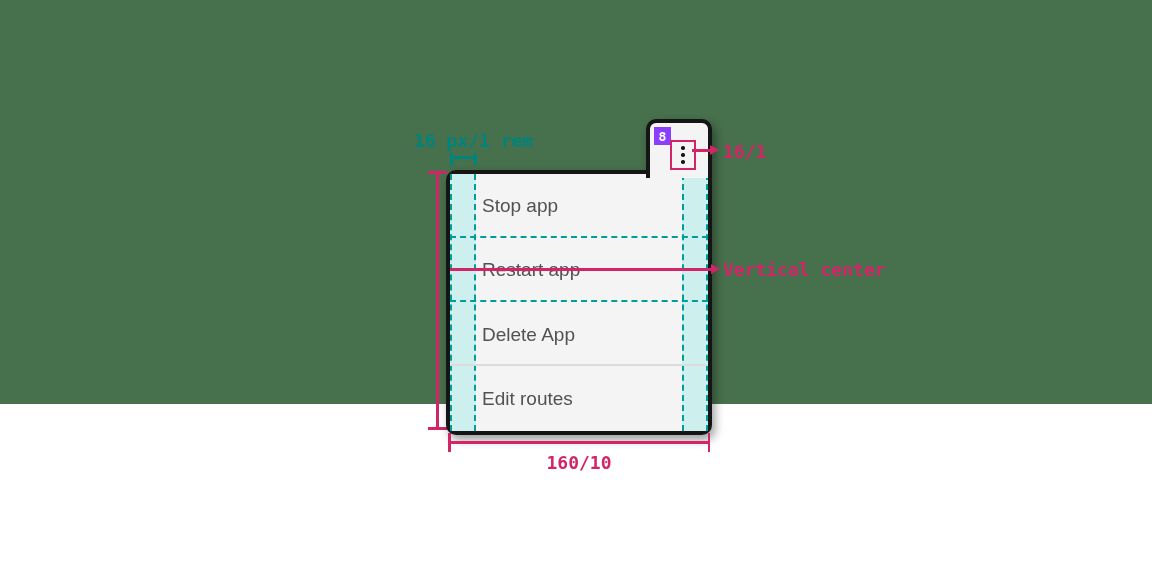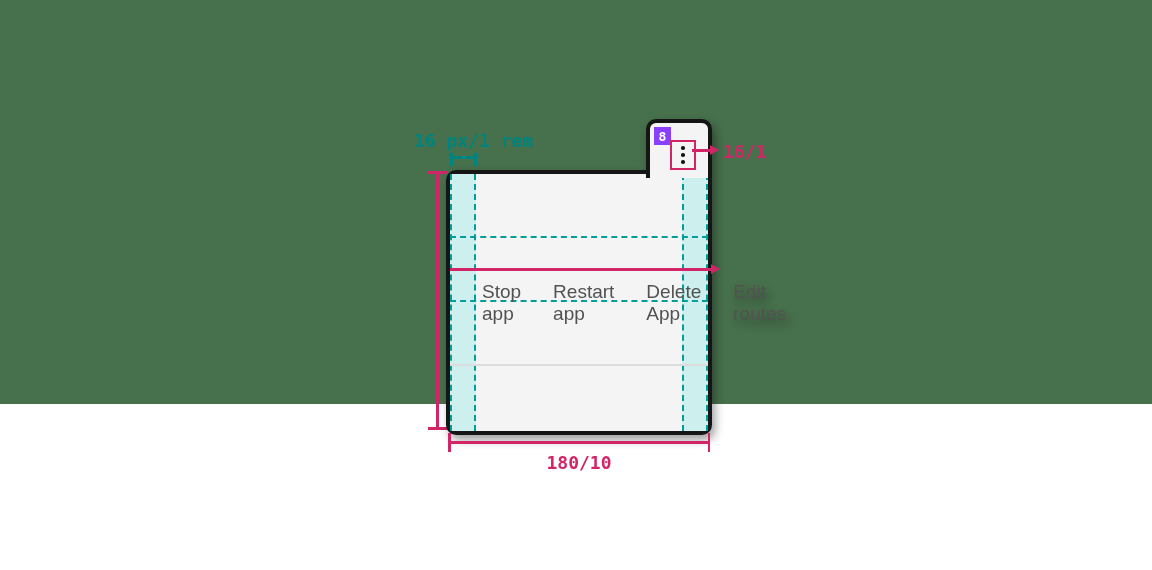--- a/index.html
+++ b/index.html
@@ -31,21 +31,21 @@
              border:2.5px solid var(--pink);display:flex;align-items:center;justify-content:center;}
   .kebab{display:flex;flex-direction:column;gap:3.5px;background:none;border:none;cursor:pointer;padding:0;}
   .kebab i{width:3.5px;height:3.5px;border-radius:50%;background:var(--dot);display:block;}
 
   .pad-col{position:absolute;top:0;bottom:0;width:26px;background:var(--cyan_fill);
            border-left:2px dashed var(--teal_dash);border-right:2px dashed var(--teal_dash);}
   .pad-col.left{left:0;}  .pad-col.right{right:0;}
   .row-guide{position:absolute;left:0;right:0;height:0;border-top:2px dashed var(--teal_dash);}
   .row-guide.g1{top:62px;} .row-guide.g2{top:126px;}
   .divider{position:absolute;left:0;right:0;top:190px;height:1.5px;background:var(--divider);}
-  .items{position:absolute;inset:0;display:flex;flex-direction:row;}
+  .items{position:absolute;inset:0;display:flex;flex-direction:column;}
   .item{flex:1;display:flex;align-items:center;padding-left:32px;font-size:19px;
         color:var(--item_text);cursor:pointer;}
 
   
   .pad-label{left:414px;top:130px;}
   .bracket{position:absolute;left:450px;top:153px;width:27px;height:13px;
            border-left:3px solid var(--teal_text);border-right:3px solid var(--teal_text);}
   .bracket::after{content:"";position:absolute;left:0;right:0;top:3px;height:3px;
                   background:var(--teal_text);}
   .vline{position:absolute;left:436px;top:171px;width:3px;height:259px;background:var(--pink);}
@@ -116,17 +116,18 @@
       </div>
     </div>
   </div>
 
   <div class="icon-arrow"></div>
   <div class="arrow-head icon-head"></div>
   <div class="ann icon-label">16/1</div>
 
   <div class="center-line"></div>
   <div class="arrow-head vc-head"></div>
+  <div class="ann vc-label">Vertical center</div>
 
   <div class="width-line"></div>
-  <div class="ann width-label">180/10</div>
+  <div class="ann width-label">160/10</div>
 
 </div>
 
 </body></html>

